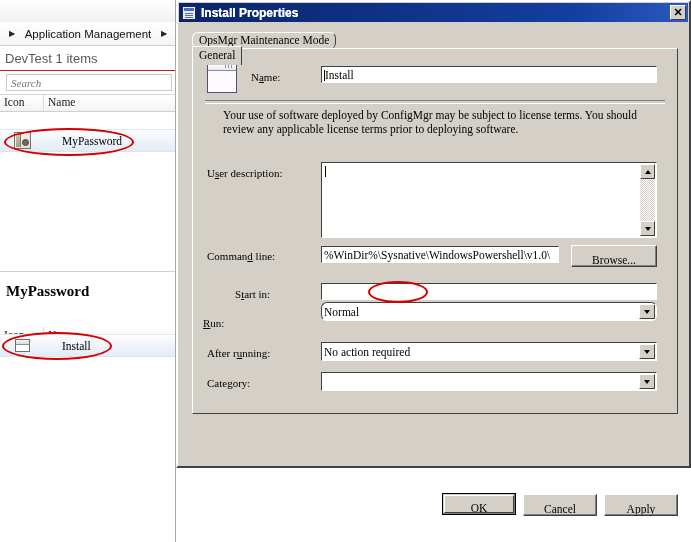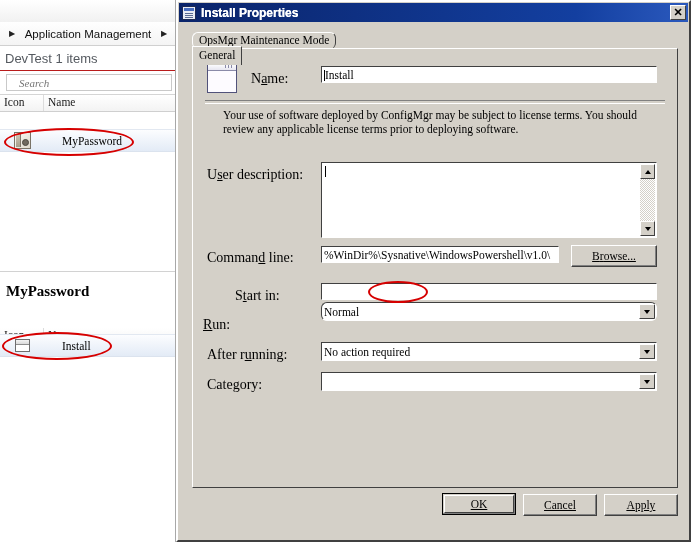--- a/index.html
+++ b/index.html
@@ -61,21 +61,21 @@
     padding:3px 4px 0 6px;
   }
   .search-input{
     width:100%;height:17px;
     border:1px solid #c9c9c9;
     background:#fff;
     font-style:italic;
     font-size:11px;
     color:#6e6e6e;
     box-sizing:border-box;
-    padding:1px 12px;
+    padding:1px 4px;
     font-family:"Liberation Serif",serif;
   }
   .col-header{
     position:absolute;left:0;width:176px;height:17px;
     background:linear-gradient(#ffffff,#f3f3f3);
     border-bottom:1px solid #cfcfcf;
     box-sizing:border-box;
     display:flex;
     font-size:11px;
     color:#1a1a1a;
@@ -144,21 +144,21 @@
   .annot{
     position:absolute;
     border:2.5px solid #d60000;
     border-radius:50%;
     pointer-events:none;
     box-sizing:border-box;
   }
 
   
   #dialog{
-    position:absolute;left:176px;top:0;width:515px;height:542px;
+    position:absolute;left:176px;top:0;width:515px;height:468px;
     background:#d4d0c8;
     border-left:2px solid #ffffff;
     border-top:2px solid #ffffff;
     border-right:2px solid #404040;
     border-bottom:2px solid #404040;
     box-sizing:border-box;
     font-family:"Liberation Sans",sans-serif;
   }
   .titlebar{
     position:absolute;left:1px;top:1px;right:1px;height:19px;
@@ -228,21 +228,21 @@
     position:absolute;left:14px;top:46px;right:11px;bottom:52px;
     background:#d4d0c8;
     border-left:1px solid #ffffff;
     border-top:1px solid #ffffff;
     border-right:1px solid #404040;
     border-bottom:1px solid #404040;
     box-sizing:border-box;
   }
 
   .lbl{
-    position:absolute;font-size:14px;color:#000;
+    position:absolute;font-size:11px;color:#000;
     font-family:"Liberation Serif",serif;white-space:nowrap;
   }
   .lbl u{text-decoration:underline;}
 
   .tfield{
     position:absolute;
     background:#ffffff;
     border-left:1px solid #404040;border-top:1px solid #404040;
     border-right:1px solid #ffffff;border-bottom:1px solid #ffffff;
     box-sizing:border-box;
@@ -324,25 +324,24 @@
   }
 
   
   .btn{
     position:absolute;
     height:22px;
     background:#d4d0c8;
     border-left:1px solid #ffffff;border-top:1px solid #ffffff;
     border-right:1px solid #404040;border-bottom:1px solid #404040;
     box-sizing:border-box;
-    display:flex;align-items:center;justify-content:center;
+    display:flex;align-items:flex-end;justify-content:center;
     font-size:11.5px;color:#000;
     font-family:"Liberation Serif",serif;
     cursor:default;
-    text-decoration:underline;
   }
   .btn:after{
     content:"";position:absolute;left:0;top:0;right:0;bottom:0;
     border-right:1px solid #808080;border-bottom:1px solid #808080;
     pointer-events:none;
   }
   .btn.default{
     border:1px solid #000;
   }
   .btn.default .inner{

